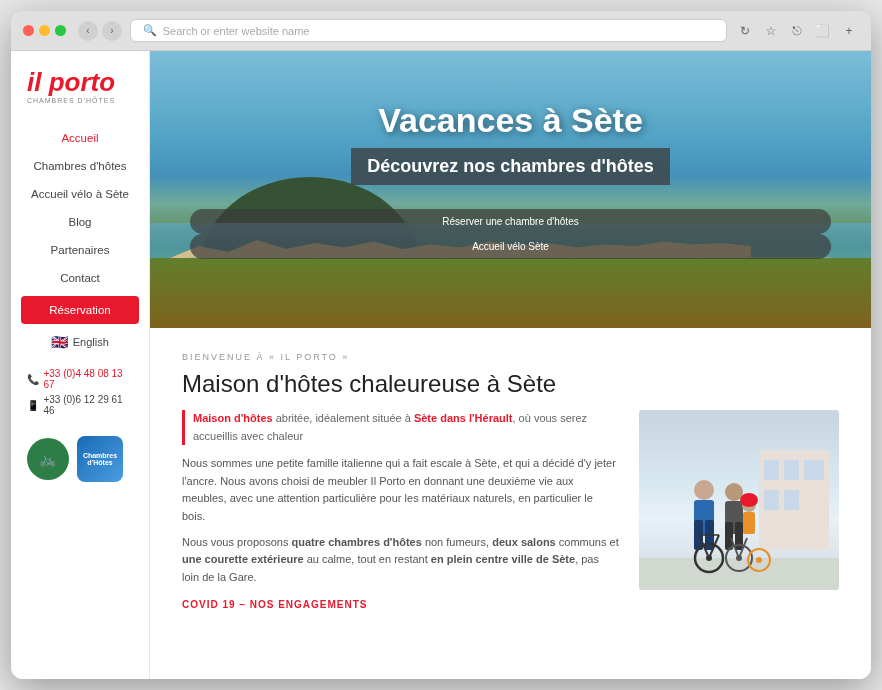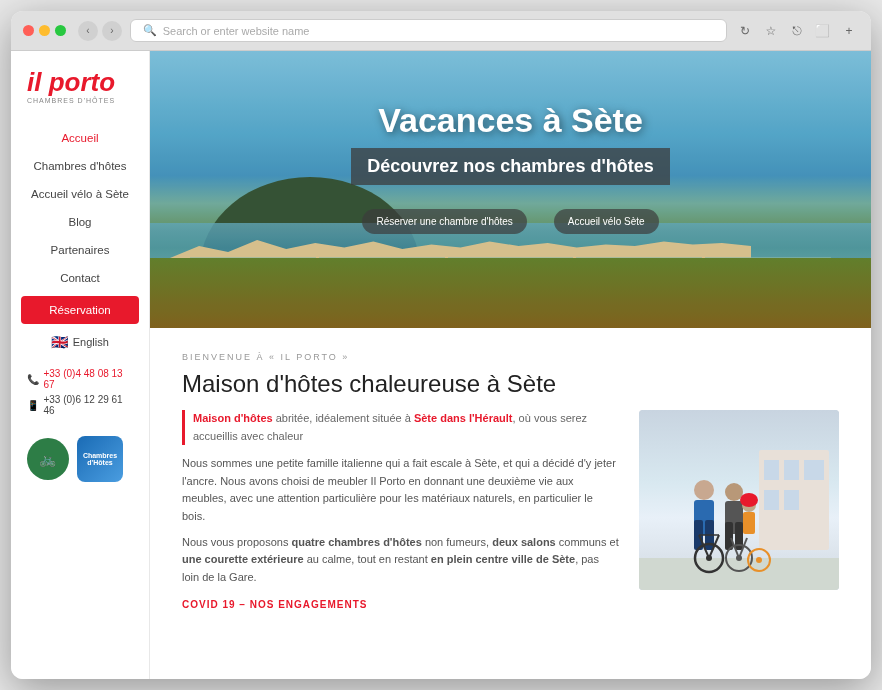--- a/index.html
+++ b/index.html
@@ -338,23 +338,24 @@
       color: white;
       font-size: 18px;
       font-weight: 600;
       padding: 8px 16px;
       border-radius: 0;
       margin-bottom: 16px;
     }
 
     .hero-buttons {
       display: flex;
-      gap: 27px;
+      gap: 0;
       justify-content: center;
       margin-top: 8px;
+      flex-direction: column;
     }
 
     .hero-btn {
       background: rgba(60,60,60,0.7);
       color: white;
       border: none;
       padding: 7px 14px;
       border-radius: 20px;
       font-size: 10px;
       cursor: pointer;

